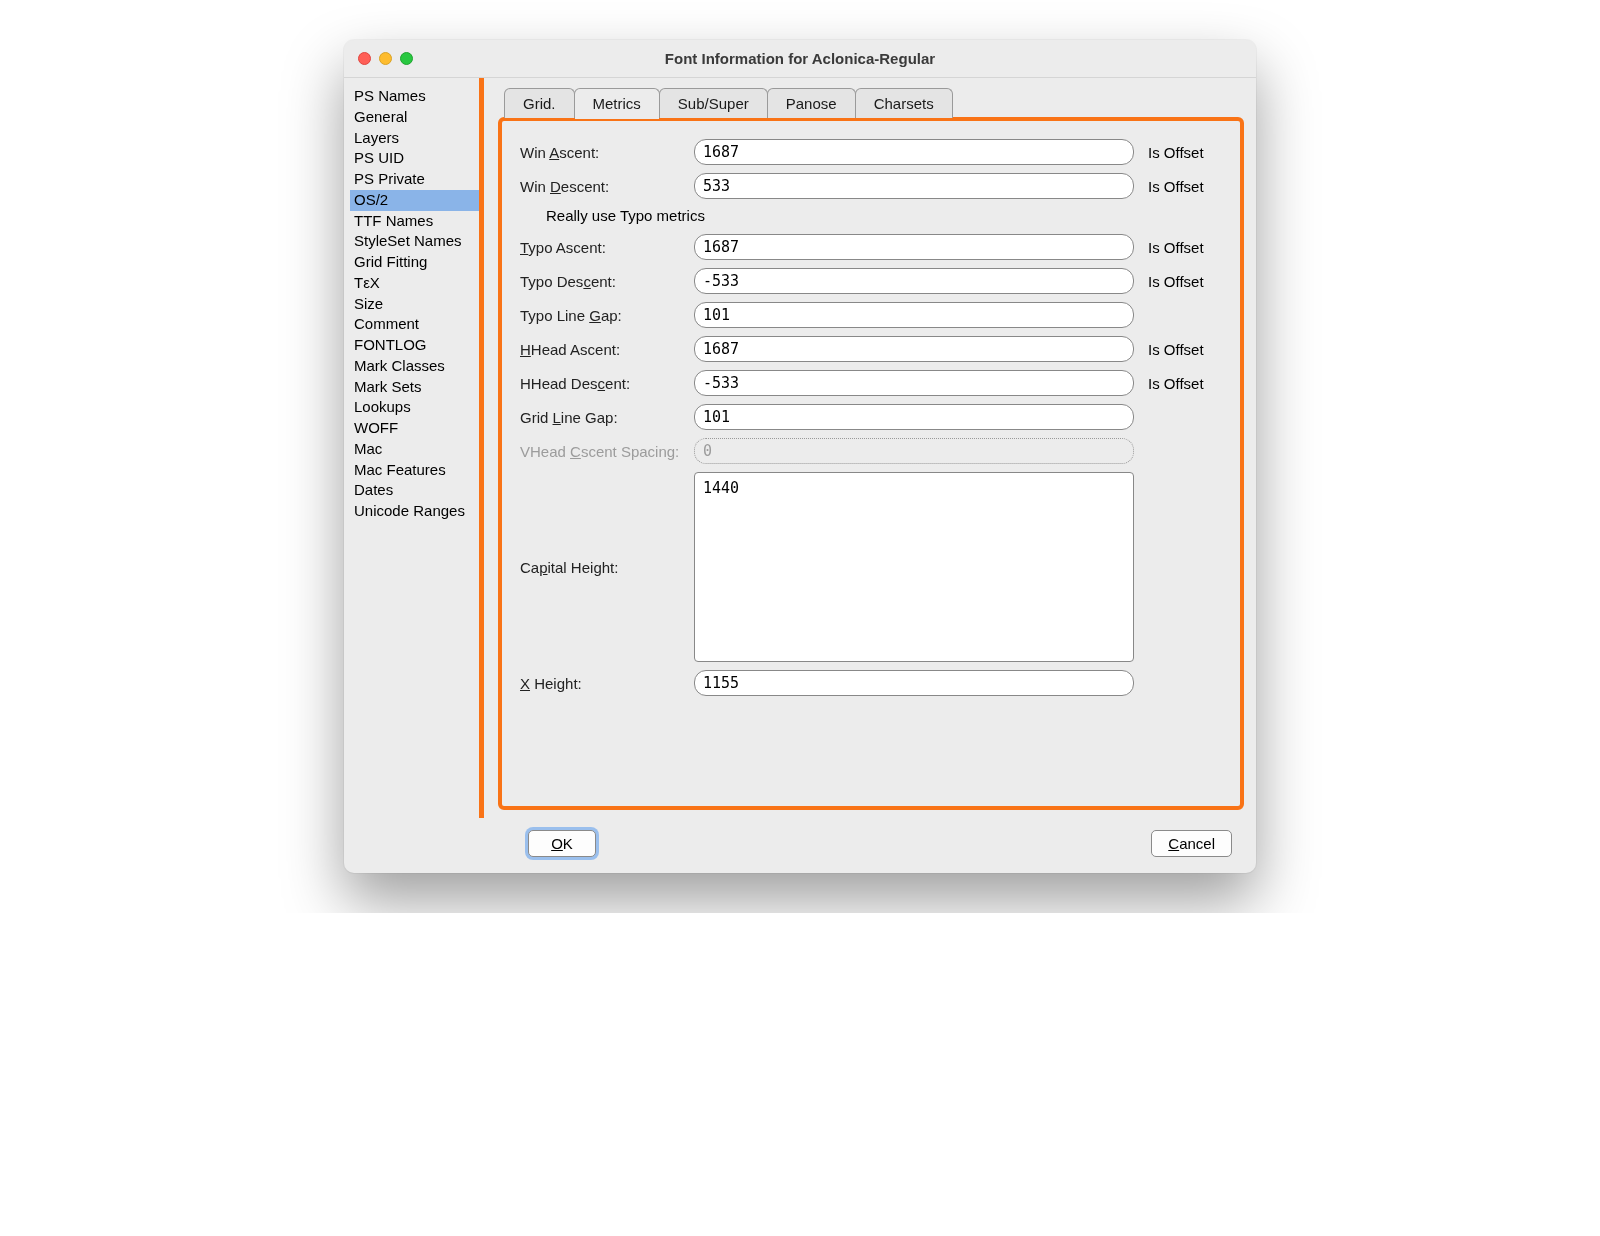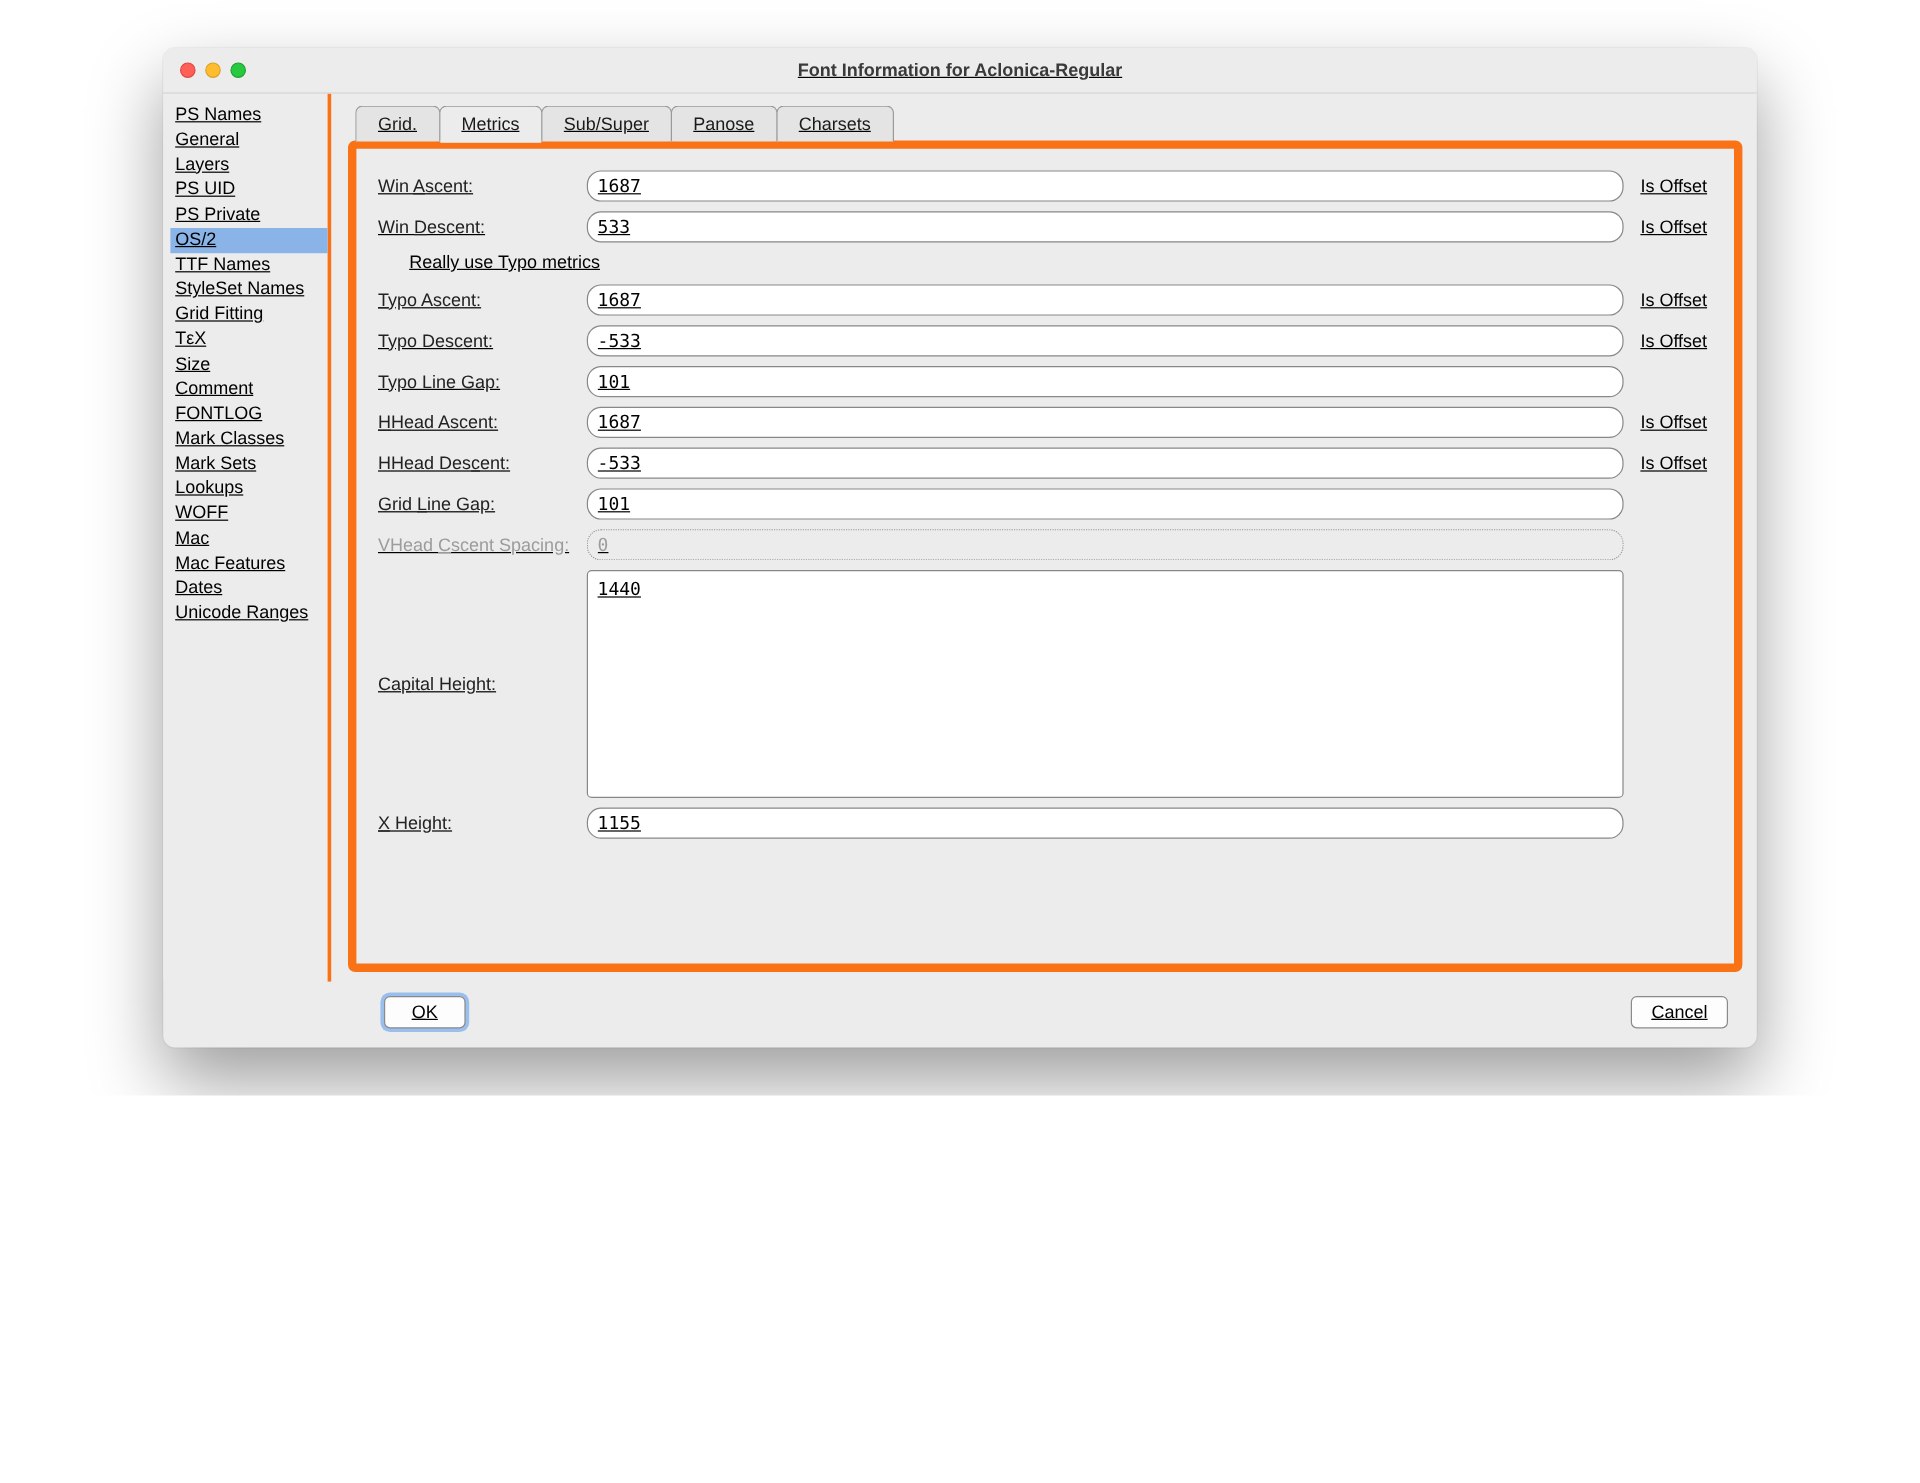--- a/index.html
+++ b/index.html
@@ -5,27 +5,26 @@
   * { box-sizing: border-box; }
   body {
     margin: 0;
     padding: 40px;
     background: #ffffff;
     font-family: -apple-system, "Helvetica Neue", Arial, sans-serif;
     font-size: 16px;
     color: #000;
   }
   .window {
-    width: 1328px;
+    width: 912px;
     margin: 0 auto;
     background: #ececec;
     border-radius: 10px;
     box-shadow: 0 28px 60px rgba(0,0,0,0.38), 0 0 0 1px rgba(0,0,0,0.04);
     overflow: hidden;
-    text-decoration: underline;
   }
   .titlebar {
     height: 38px;
     display: flex;
     align-items: center;
     padding: 0 12px;
     position: relative;
     border-bottom: 1px solid #d5d5d5;
   }
   .traffic {
@@ -45,21 +44,21 @@
     color: #3a3a3a;
     font-size: 15px;
   }
   .body {
     display: flex;
     min-height: 740px;
   }
   .sidebar {
     width: 140px;
     padding: 8px 0 8px 6px;
-    border-right: 3px solid #f97316;
+    border-right: 5px solid #f97316;
     background: #ececec;
   }
   .sidebar-item {
     padding: 1px 4px 1px 4px;
     font-size: 15px;
     line-height: 1.25;
     white-space: nowrap;
     cursor: default;
   }
   .sidebar-item.selected {
@@ -95,24 +94,24 @@
   }
   .tab.active::after {
     content: "";
     position: absolute;
     left: 0; right: 0; bottom: -1px;
     height: 2px;
     background: #ececec;
   }
   .tab.inactive { background: #e4e4e4; }
   .panel {
-    border: 7px solid #f97316;
+    border: 4px solid #f97316;
     border-radius: 6px;
     margin-top: -1px;
-    padding: 18px 10px 18px 18px;
+    padding: 18px 24px 18px 18px;
     background: #ececec;
     flex:1;
   }
   .row {
     display: flex;
     align-items: center;
     margin-bottom: 8px;
     gap: 6px;
   }
   .row .lbl {

